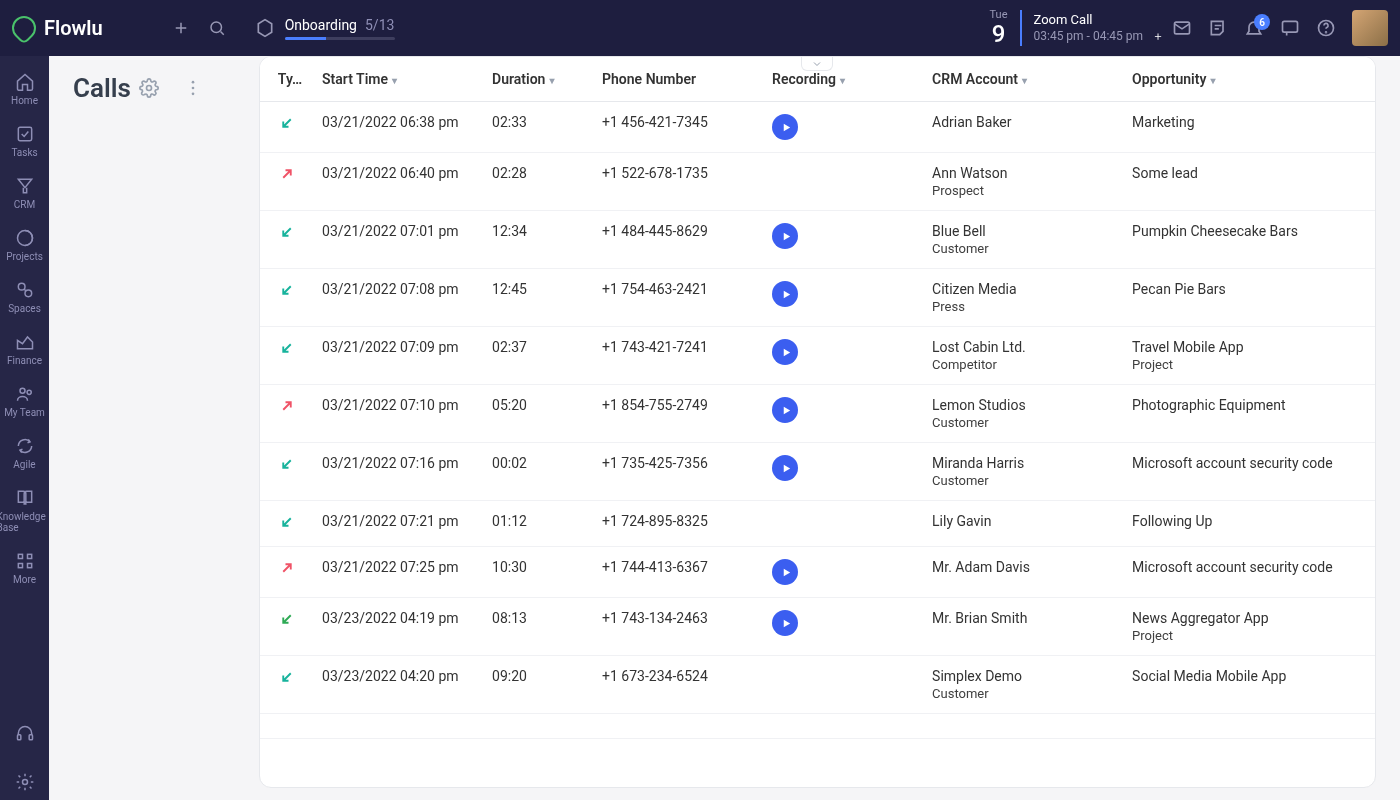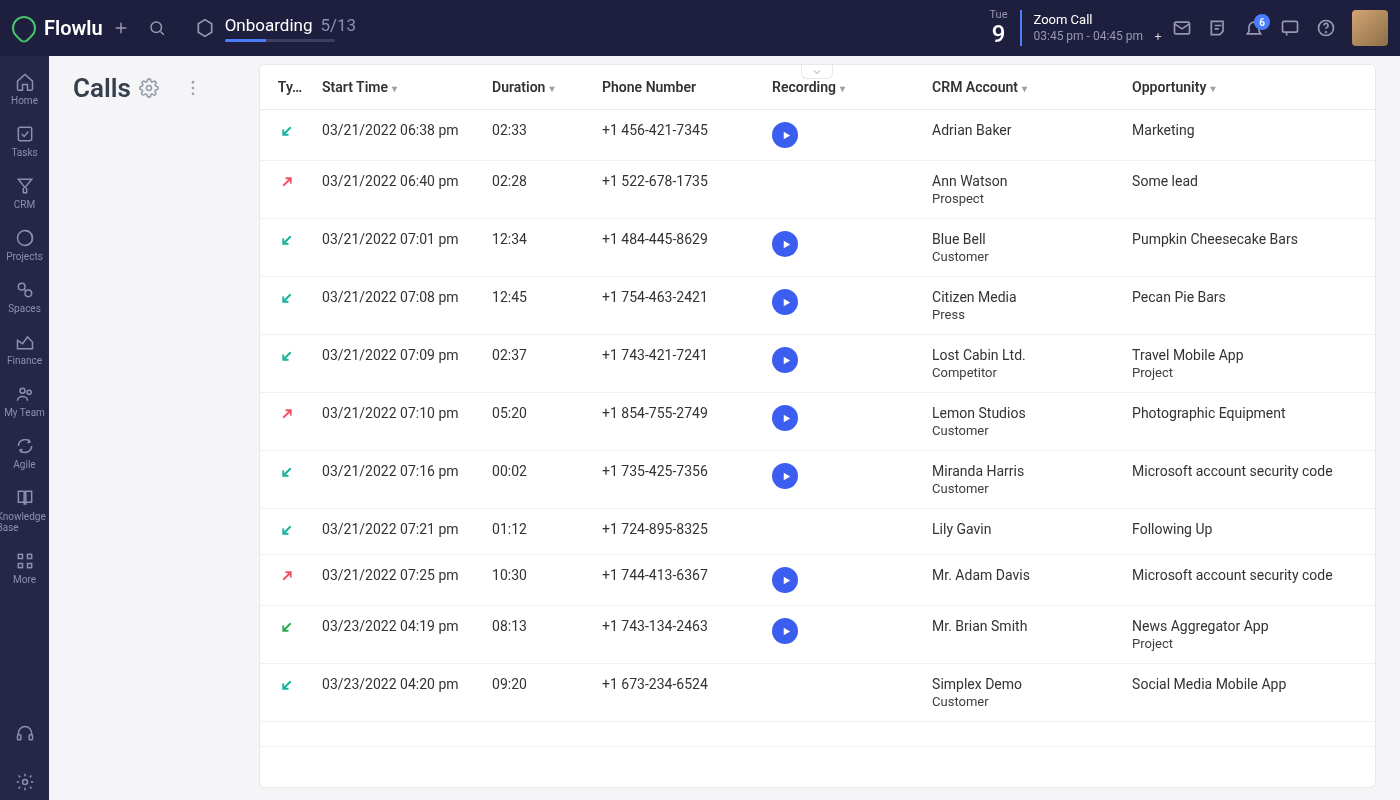--- a/index.html
+++ b/index.html
@@ -1,23 +1,23 @@
 <!DOCTYPE html>
 <html><head>
 <meta charset="utf-8">
 <style>
 *{box-sizing:border-box;margin:0;padding:0;font-family:-apple-system,BlinkMacSystemFont,"Segoe UI",Roboto,sans-serif}
 body{background:#f5f5f7;color:#333;overflow:hidden}
 .topbar{height:56px;background:#1e1e3f;display:flex;align-items:center;padding:0 12px;color:#fff}
-.logo{display:flex;align-items:center;gap:8px;font-size:20px;font-weight:600;}
+.logo{display:flex;align-items:center;gap:8px;font-size:20px;font-weight:600;margin-right:60px}
 .logo-mark{width:24px;height:24px;border:2.5px solid #4ac26b;border-radius:50% 50% 50% 6px;position:relative;transform:rotate(-45deg)}
 .tb-btn{width:36px;height:36px;display:flex;align-items:center;justify-content:center;color:#9898b5;cursor:pointer;border-radius:4px}
 .onboard{display:flex;align-items:center;gap:10px;margin-left:20px}
 .onboard-text{display:flex;flex-direction:column}
-.onboard-title{display:flex;align-items:center;gap:8px;font-size:17px}
+.onboard-title{display:flex;align-items:center;gap:8px;font-size:14px}
 .onboard-count{color:#8e8eb5}
 .onboard-bar{width:110px;height:3px;background:#3e3e5e;border-radius:2px;margin-top:4px;overflow:hidden}
 .onboard-fill{height:100%;background:#4a7eff}
 .spacer{flex:1}
 .date-widget{display:flex;align-items:center;gap:12px;}
 .date-col{text-align:center;line-height:1.1}
 .date-dow{font-size:11px;color:#9898b5}
 .date-num{font-size:24px;font-weight:500}
 .event-sep{width:2px;height:36px;background:#4a7eff}
 .event-col{font-size:13px;line-height:1.3}
@@ -28,21 +28,21 @@
 .shell{display:flex;height:calc(100vh - 56px)}
 .sidebar{width:49px;background:#262647;display:flex;flex-direction:column;align-items:center;padding-top:8px;gap:2px;color:#8e8eb5}
 .nav-item{width:56px;display:flex;flex-direction:column;align-items:center;gap:3px;padding:8px 0;cursor:pointer;font-size:10px;border-radius:6px}
 .nav-icon{width:20px;height:20px;display:flex;align-items:center;justify-content:center}
 .nav-bottom{margin-top:auto;margin-bottom:10px}
 .main{flex:1;display:flex;flex-direction:row;overflow:hidden}
 .page-head{height:64px;display:flex;align-items:center;padding:0 24px}
 .page-title{font-size:26px;font-weight:600;color:#363f4d}
 .head-actions{margin-left:auto;display:flex;gap:8px}
 .head-btn{width:36px;height:36px;display:flex;align-items:center;justify-content:center;color:#97a0ae;cursor:pointer;border-radius:4px}
-.table-wrap{margin:8px 24px;background:#fff;border:1px solid #e6e8ec;border-radius:6px;overflow-y:auto;flex:1;position:relative;margin-bottom:12px}
+.table-wrap{margin:0 24px;background:#fff;border:1px solid #e6e8ec;border-radius:12px;overflow-y:auto;flex:1;position:relative;margin-bottom:12px}
 .expand-tab{position:absolute;top:0;left:50%;transform:translateX(-50%);width:32px;height:14px;background:#fff;border:1px solid #e6e8ec;border-top:none;border-radius:0 0 6px 6px;display:flex;align-items:center;justify-content:center;color:#97a0ae;cursor:pointer;z-index:2}
 table{width:100%;border-collapse:collapse}
 thead th{text-align:left;font-size:14px;font-weight:600;color:#333;padding:14px 10px;border-bottom:1px solid #e6e8ec;white-space:nowrap;background:#fff;position:sticky;top:0}
 thead th .sort{color:#97a0ae;margin-left:4px;font-size:10px;cursor:pointer}
 tbody td{font-size:14px;color:#333;padding:12px 10px;border-bottom:1px solid #f0f1f4;vertical-align:top}
 .type-ico{width:18px;height:18px}
 .play{width:26px;height:26px;background:#3b5ef0;border-radius:50%;display:flex;align-items:center;justify-content:center;cursor:pointer}
 .play svg{margin-left:2px}
 .sub{color:#404040;font-size:13px;margin-top:2px}
 th.col-type,td.col-type{width:46px;padding-left:18px}

